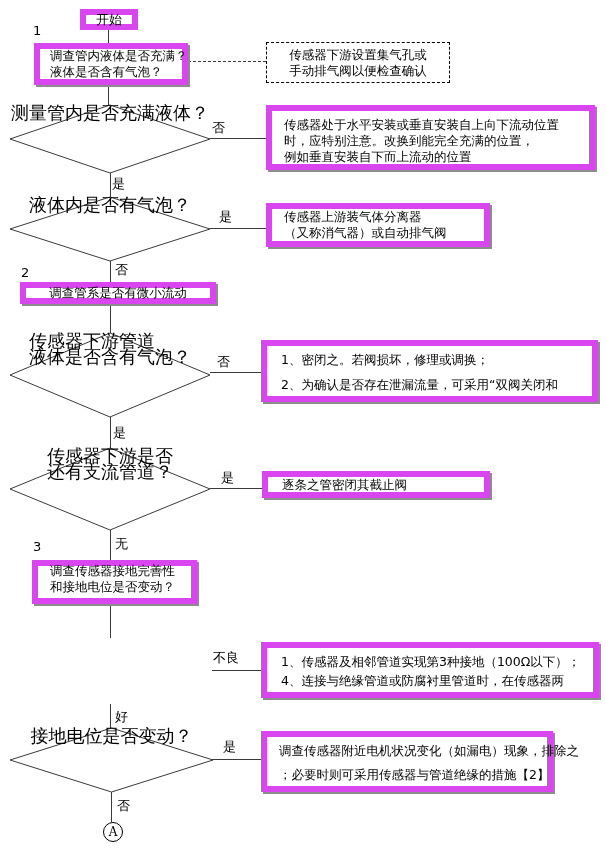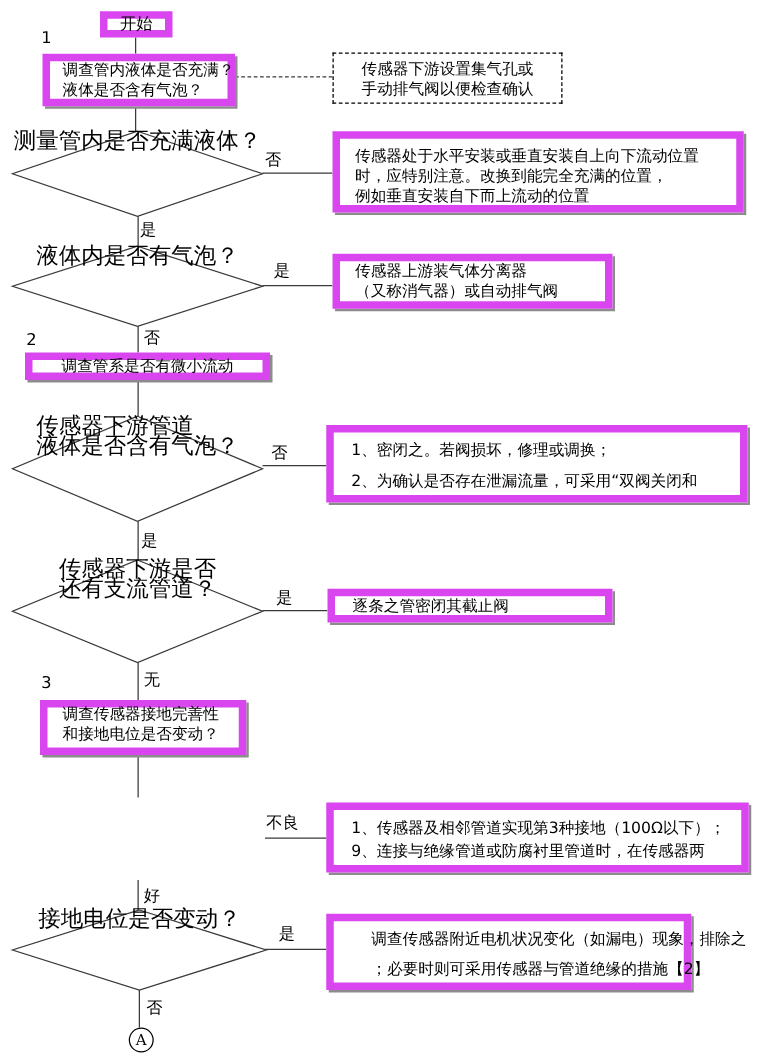--- a/index.html
+++ b/index.html
@@ -153,33 +153,33 @@
   </div>
 
   <div class="box" style="left:32px;top:560px;width:165px;height:44px;padding-left:12px;justify-content:flex-end;">
     <span class="line">调查传感器接地完善性</span>
     <span class="line">和接地电位是否变动？</span>
   </div>
 
 
   <div class="box topalign" style="left:261px;top:642px;width:338px;height:56px;padding-left:14px;">
     <span class="line">1、传感器及相邻管道实现第3种接地（100Ω以下）；</span>
-    <span class="line">9、连接与绝缘管道或防腐衬里管道时，在传感器两</span>
+    <span class="line">4、连接与绝缘管道或防腐衬里管道时，在传感器两</span>
   </div>
 
   <div class="diamond" style="left:10px;top:728px;width:203px;height:64px;">
     <svg viewBox="0 0 100 100" preserveAspectRatio="none">
         <polygon points="50,0 100,50 50,100 0,50"></polygon>
       </svg>
     <div class="dtext">
         <span class="line">接地电位是否变动？</span>
       </div>
   </div>
 
-  <div class="box topalign" style="left:261px;top:731px;width:292px;height:61px;padding-left:30px;">
+  <div class="box topalign" style="left:261px;top:731px;width:292px;height:61px;padding-left:12px;">
     <span class="line">调查传感器附近电机状况变化（如漏电）现象，排除之</span>
     <span class="line">；必要时则可采用传感器与管道绝缘的措施【2】</span>
   </div>
 
   <div class="lbl" style="left:212px;top:119px;">否</div>
   <div class="lbl" style="left:112px;top:175px;">是</div>
   <div class="lbl" style="left:219px;top:208px;">是</div>
   <div class="lbl" style="left:115px;top:261px;">否</div>
   <div class="lbl" style="left:217px;top:353px;">否</div>
   <div class="lbl" style="left:113px;top:424px;">是</div>

